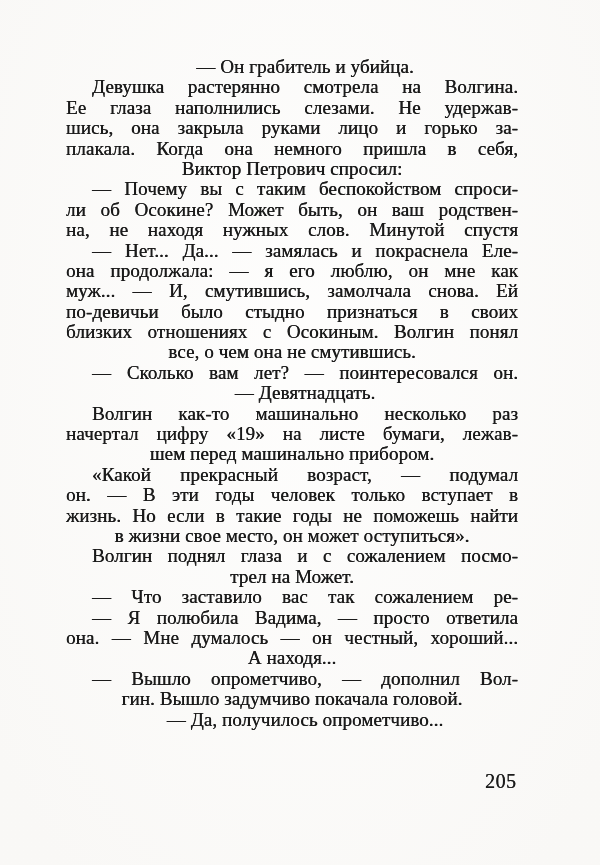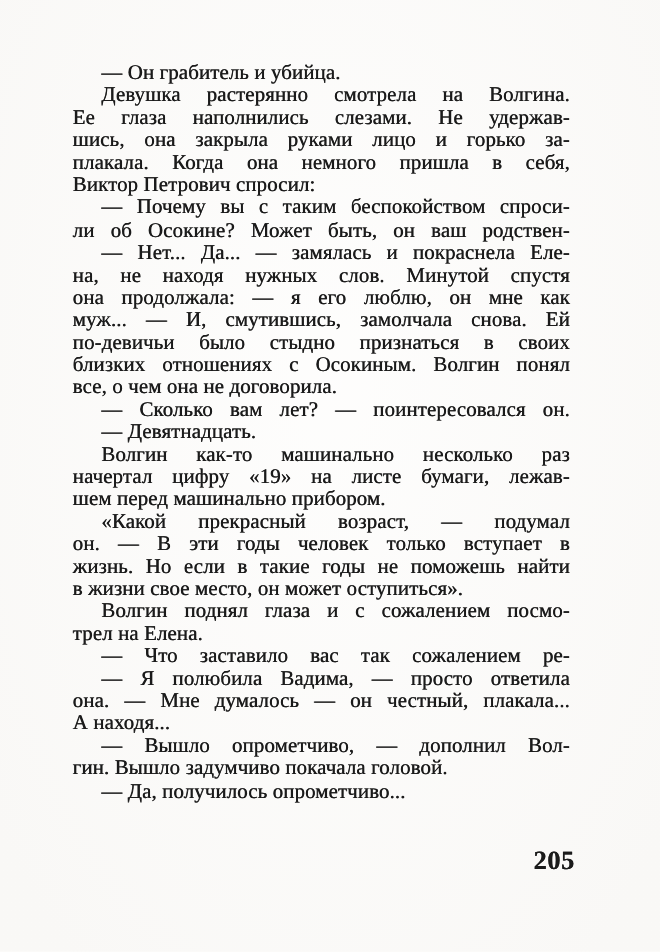--- a/index.html
+++ b/index.html
@@ -29,78 +29,78 @@
     top: 57px;
     left: 66px;
     width: 452px;
     color: #1b1b1b;
   }
   .ln {
     font-size: 19px;
     line-height: 20.4px;
     height: 20.4px;
     white-space: normal;
-    text-align: left;
+    text-align: center;
     letter-spacing: 0.1px;
     text-shadow: 0.35px 0 0 currentColor;
     overflow: visible;
   }
   .ln.j {
     text-align: justify;
     text-align-last: justify;
   }
   .ln.in {
     padding-left: 26px;
     box-sizing: border-box;
   }
   .page-number {
     position: absolute;
     top: 770px;
     left: 485px;
-    font-size: 24px;
-    font-weight: bold;
+    font-size: 20px;
+    font-weight: normal;
     letter-spacing: 0.5px;
     color: #1b1b1b;
     text-shadow: 0.3px 0 0 currentColor;
   }
 </style>
 </head>
 <body>
 
 <div class="scan-page">
   <div class="text-block">
     <div class="ln in">— Он грабитель и убийца.</div>
     <div class="ln in j">Девушка растерянно смотрела на Волгина.</div>
     <div class="ln j">Ее глаза наполнились слезами. Не удержав-</div>
     <div class="ln j">шись, она закрыла руками лицо и горько за-</div>
     <div class="ln j">плакала. Когда она немного пришла в себя,</div>
     <div class="ln">Виктор Петрович спросил:</div>
     <div class="ln in j">— Почему вы с таким беспокойством спроси-</div>
     <div class="ln j">ли об Осокине? Может быть, он ваш родствен-</div>
+    <div class="ln j">на, не находя нужных слов. Минутой спустя</div>
     <div class="ln in j">— Нет... Да... — замялась и покраснела Еле-</div>
-    <div class="ln j">на, не находя нужных слов. Минутой спустя</div>
     <div class="ln j">она продолжала: — я его люблю, он мне как</div>
     <div class="ln j">муж... — И, смутившись, замолчала снова. Ей</div>
     <div class="ln j">по-девичьи было стыдно признаться в своих</div>
     <div class="ln j">близких отношениях с Осокиным. Волгин понял</div>
-    <div class="ln">все, о чем она не договорила.</div>
+    <div class="ln">все, о чем она не смутившись.</div>
     <div class="ln in j">— Сколько вам лет? — поинтересовался он.</div>
     <div class="ln in">— Девятнадцать.</div>
     <div class="ln in j">Волгин как-то машинально несколько раз</div>
     <div class="ln j">начертал цифру «19» на листе бумаги, лежав-</div>
     <div class="ln">шем перед машинально прибором.</div>
     <div class="ln in j">«Какой прекрасный возраст, — подумал</div>
     <div class="ln j">он. — В эти годы человек только вступает в</div>
     <div class="ln j">жизнь. Но если в такие годы не поможешь найти</div>
     <div class="ln">в жизни свое место, он может оступиться».</div>
     <div class="ln in j">Волгин поднял глаза и с сожалением посмо-</div>
-    <div class="ln">трел на Елена.</div>
+    <div class="ln">трел на Может.</div>
     <div class="ln in j">— Что заставило вас так сожалением ре-</div>
     <div class="ln in j">— Я полюбила Вадима, — просто ответила</div>
-    <div class="ln j">она. — Мне думалось — он честный, плакала...</div>
+    <div class="ln j">она. — Мне думалось — он честный, хороший...</div>
     <div class="ln">А находя...</div>
     <div class="ln in j">— Вышло опрометчиво, — дополнил Вол-</div>
     <div class="ln">гин. Вышло задумчиво покачала головой.</div>
     <div class="ln in">— Да, получилось опрометчиво...</div>
   </div>
 
   <div class="page-number">205</div>
 </div>
 
 </body></html>

